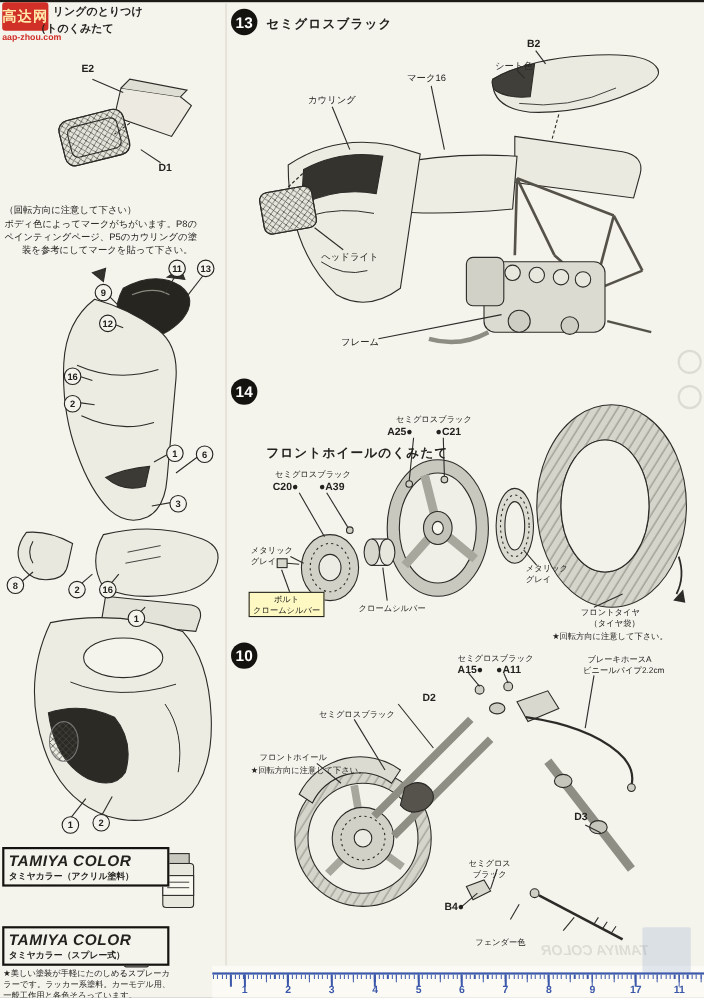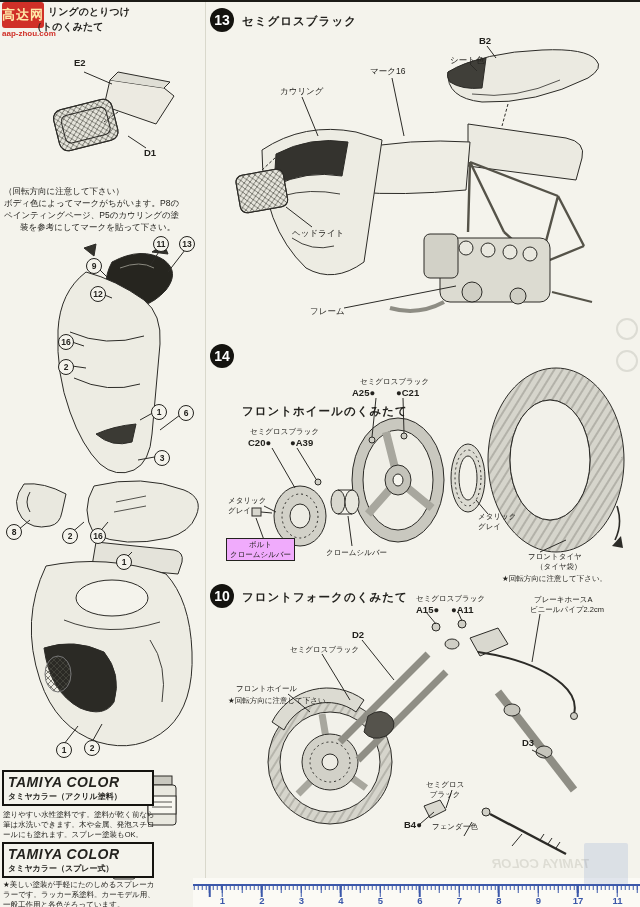--- a/index.html
+++ b/index.html
@@ -2,21 +2,21 @@
 <html><head>
 <meta charset="utf-8">
 <style>
   html,body{margin:0;padding:0;}
   body{font-family:"Liberation Sans","DejaVu Sans",sans-serif;background:#888;}
   #page{position:relative;width:640px;height:907px;background:#f4f3ec;overflow:hidden;color:#23221e;}
   .lbl{position:absolute;font-size:8.5px;line-height:10px;white-space:nowrap;color:#23221e;}
   .lbl.small{font-size:7.5px;}
   .lbl.code{font-weight:bold;font-size:9.5px;}
   .lbl.big{font-size:10px;font-weight:bold;}
-  .lbl.boxed{border:1px solid #23221e;padding:1px 3px;background:#f0abfc;text-align:center;line-height:9.5px;}
+  .lbl.boxed{border:1px solid #23221e;padding:1px 3px;background:#fef9c3;text-align:center;line-height:9.5px;}
   .badge{position:absolute;width:24px;height:24px;border-radius:50%;background:#14130f;color:#fff;
          font-weight:bold;font-size:14px;display:flex;align-items:center;justify-content:center;}
   .step-title{position:absolute;font-size:11.5px;font-weight:bold;letter-spacing:1px;}
   .co{position:absolute;width:14px;height:14px;border:1px solid #23221e;border-radius:50%;
       background:#f4f3ec;font-size:8.5px;line-height:14px;text-align:center;font-weight:bold;z-index:4;}
   .note{position:absolute;font-size:7.5px;line-height:9px;white-space:nowrap;}
   svg{position:absolute;left:0;top:0;}
   
   .wm-logo{position:absolute;left:2px;top:2px;width:42px;height:26px;background:#d03028;color:#ffe9a8;
            font-size:13px;font-weight:bold;text-align:center;line-height:26px;border-radius:3px;letter-spacing:1px;}
@@ -277,25 +277,20 @@
   <span class="co" style="left:62px;top:528px;">2</span>
   <span class="co" style="left:90px;top:528px;">16</span>
   <span class="co" style="left:116px;top:554px;">1</span>
   <span class="co" style="left:56px;top:742px;">1</span>
   <span class="co" style="left:84px;top:740px;">2</span>
 
   <div class="tbox" style="left:2px;top:770px;">
     <div class="head">TAMIYA COLOR</div>
     <div class="sub">タミヤカラー（アクリル塗料）</div>
   </div>
-  <div class="tamiya-body" style="left:3px;top:810px;">
-    <div>塗りやすい水性塗料です。塗料が乾く前なら</div>
-    <div>筆は水洗いできます。木や金属、発泡スチロ</div>
-    <div>ールにも塗れます。スプレー塗装もOK。</div>
-  </div>
   <div class="tbox" style="left:2px;top:842px;width:140px;">
     <div class="head">TAMIYA COLOR</div>
     <div class="sub">タミヤカラー（スプレー式）</div>
   </div>
   <div class="tamiya-body" style="left:3px;top:880px;">
     <div>★美しい塗装が手軽にたのしめるスプレーカ</div>
     <div>ラーです。ラッカー系塗料。カーモデル用、</div>
     <div>一般工作用と各色そろっています。</div>
   </div>
 
@@ -327,37 +322,36 @@
   <div class="lbl small" style="left:326px;top:548px;">クロームシルバー</div>
   <div class="lbl small" style="left:478px;top:512px;">
     <div>メタリック</div>
       <div>グレイ</div>
   </div>
   <div class="lbl small" style="left:528px;top:552px;">フロントタイヤ</div>
   <div class="lbl small" style="left:536px;top:562px;">（タイヤ袋）</div>
   <div class="note" style="left:502px;top:574px;">★回転方向に注意して下さい。</div>
 
   <div class="badge" style="left:210px;top:584px;">10</div>
-  <div class="step-title" style="left:242px;top:590px;">フロントフォークのくみたて</div>
   <div class="lbl small" style="left:416px;top:594px;">セミグロスブラック</div>
   <div class="lbl code" style="left:416px;top:605px;text-align:right;">A15●</div>
   <div class="lbl code" style="left:451px;top:605px;">●A11</div>
   <div class="lbl small" style="left:534px;top:595px;">ブレーキホースA</div>
   <div class="lbl small" style="left:530px;top:605px;">ビニールパイプ2.2cm</div>
-  <div class="lbl code" style="left:336px;top:630px;padding-left:16px;">D2</div>
+  <div class="lbl code" style="left:368px;top:630px;padding-left:16px;">D2</div>
   <div class="lbl small" style="left:290px;top:645px;">セミグロスブラック</div>
   <div class="lbl small" style="left:236px;top:684px;">フロントホイール</div>
   <div class="note" style="left:228px;top:696px;">★回転方向に注意して下さい。</div>
   <div class="lbl code" style="left:522px;top:738px;">D3</div>
   <div class="lbl small" style="left:426px;top:780px;text-align:center;">
     <div>セミグロス</div>
       <div>ブラック</div>
   </div>
   <div class="lbl code" style="left:404px;top:820px;">B4●</div>
-  <div class="lbl small" style="left:432px;top:822px;">フェンダー色</div>
+  <div class="lbl small" style="left:432px;top:852px;">フェンダー色</div>
   <div class="lbl small" style="left:484px;top:842px;margin-top:40px;">1.6φ×20丸ビス</div>
 
   <div id="ruler">
     <div class="r-line"></div>
     <div class="r-mm"></div>
     <div class="r-half"></div>
     <div class="r-cm"></div>
     <span class="rnum" style="left:19.5px;">1</span>
     <span class="rnum" style="left:59px;">2</span>
     <span class="rnum" style="left:98.5px;">3</span>

